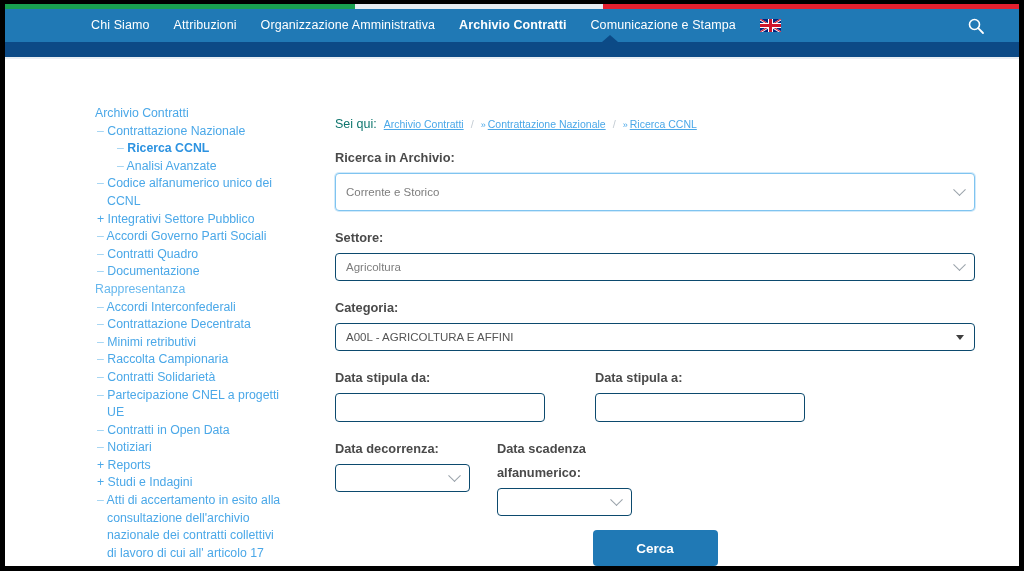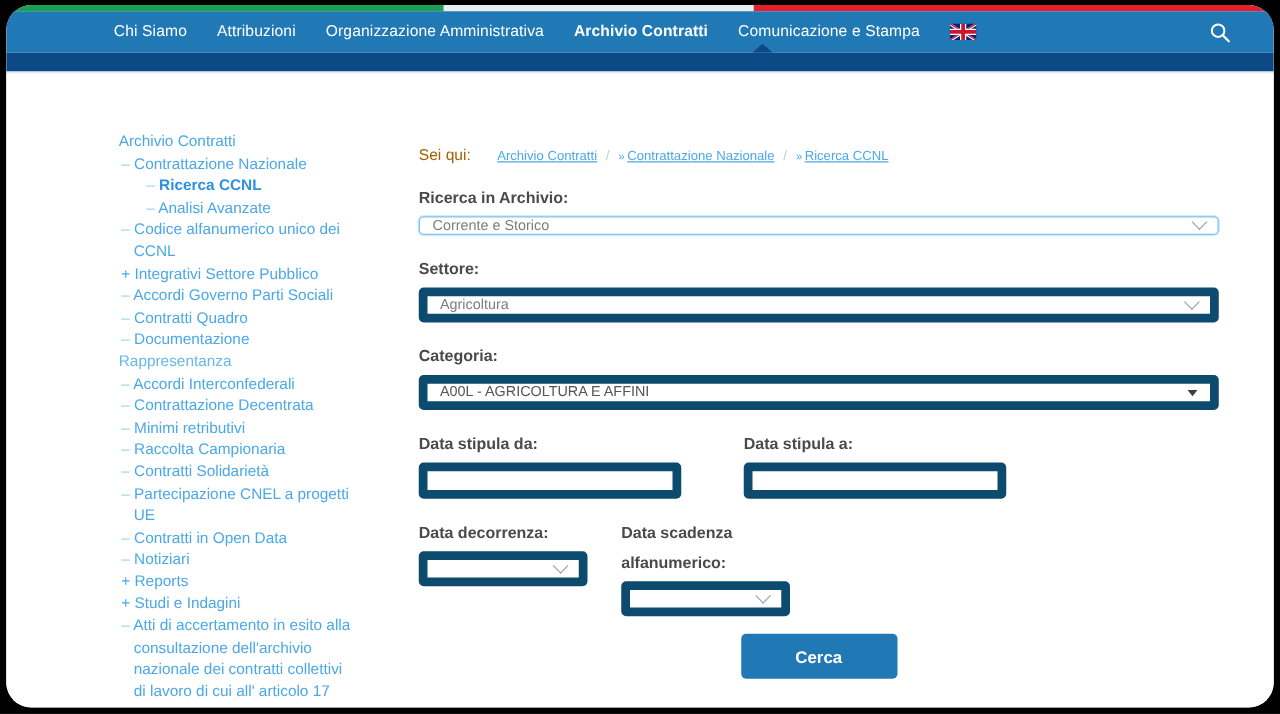--- a/index.html
+++ b/index.html
@@ -10,21 +10,20 @@
     background: #000000;
     font-family: "Liberation Sans", sans-serif;
   }
 
   #screen {
     position: absolute;
     left: 5px; top: 4px;
     width: 1014px; height: 562px;
     background: #ffffff;
     overflow: hidden;
-    border-radius: 20px;
   }
 
   
   .tricolor { display: flex; height: 5px; width: 100%; }
   .tricolor .green { background: #19a050; flex: 0 0 34.5%; }
   .tricolor .white { background: #e8edf2; flex: 0 0 24.5%; }
   .tricolor .red   { background: #e4202f; flex: 1 1 auto; }
 
   
   .topnav {
@@ -139,42 +138,42 @@
   }
   .breadcrumb {
     font-size: 11px;
     color: #6c757d;
     padding: 12px 0 4px 0;
     display: flex;
     align-items: baseline;
     gap: 0px;
     flex-wrap: nowrap;
   }
-  .breadcrumb .lead { color: #a16207; font-size: 12.5px; margin-right: 21px; }
+  .breadcrumb .lead { color: #0f766e; font-size: 12.5px; margin-right: 7px; }
   .breadcrumb a {
     color: #4ba8e8;
     text-decoration: underline;
     font-size: 10.5px;
     cursor: pointer;
   }
   .breadcrumb .sep { color: #c5cdd4; font-size: 11px; margin: 0 7px; }
   .breadcrumb .chev { color: #4ba8e8; font-size: 9px; margin-right: 2px; }
 
   .form-wrap { padding-top: 14px; }
   .field-label {
     color: #4a4a4a;
     font-size: 12.8px;
     font-weight: bold;
     margin-bottom: 7px;
     line-height: 17px;
   }
   .ctl {
     width: 100%;
     height: 28px;
-    border: 7px solid #0c4a6e;
+    border: 1px solid #0c4a6e;
     border-radius: 4px;
     background: #ffffff;
     font-size: 11.5px;
     color: #7d7d7d;
     padding: 0 10px;
     font-family: "Liberation Sans", sans-serif;
     position: relative;
     display: flex;
     align-items: center;
   }
@@ -294,21 +293,21 @@
           <a>Contrattazione Nazionale</a>
         <span class="sep">/</span>
         <span class="chev">»</span>
           <a>Ricerca CCNL</a>
       </div>
 
       <div class="form-wrap">
 
         <div class="block">
           <div class="field-label">Ricerca in Archivio:</div>
-          <div class="ctl focused" style="height:15px;">
+          <div class="ctl focused" style="height:38px;">
             <span class="val">Corrente e Storico</span>
             <span class="chev-down"></span>
           </div>
         </div>
 
         <div class="block">
           <div class="field-label">Settore:</div>
           <div class="ctl">
             <span class="val">Agricoltura</span>
             <span class="chev-down"></span>

